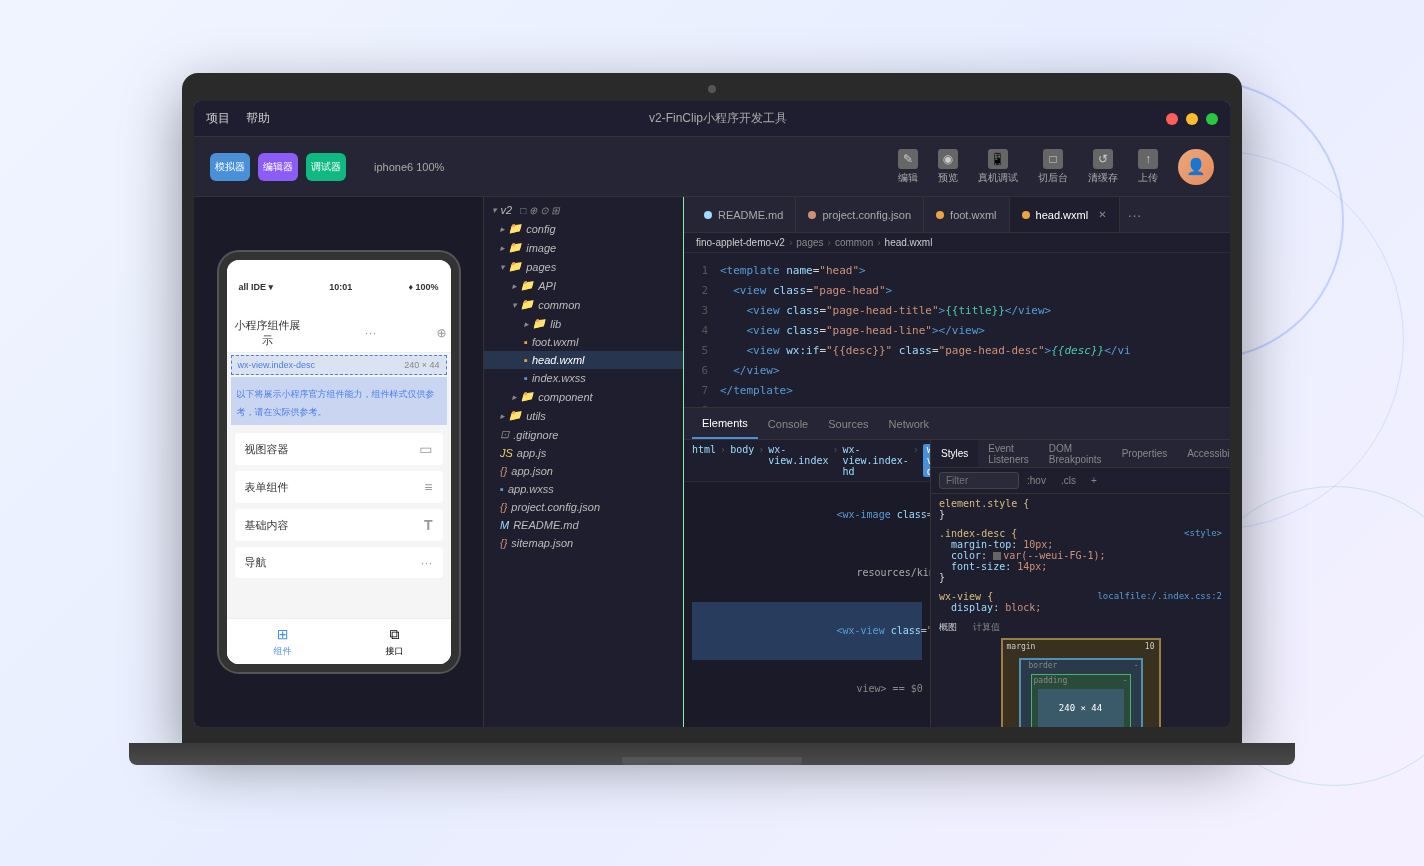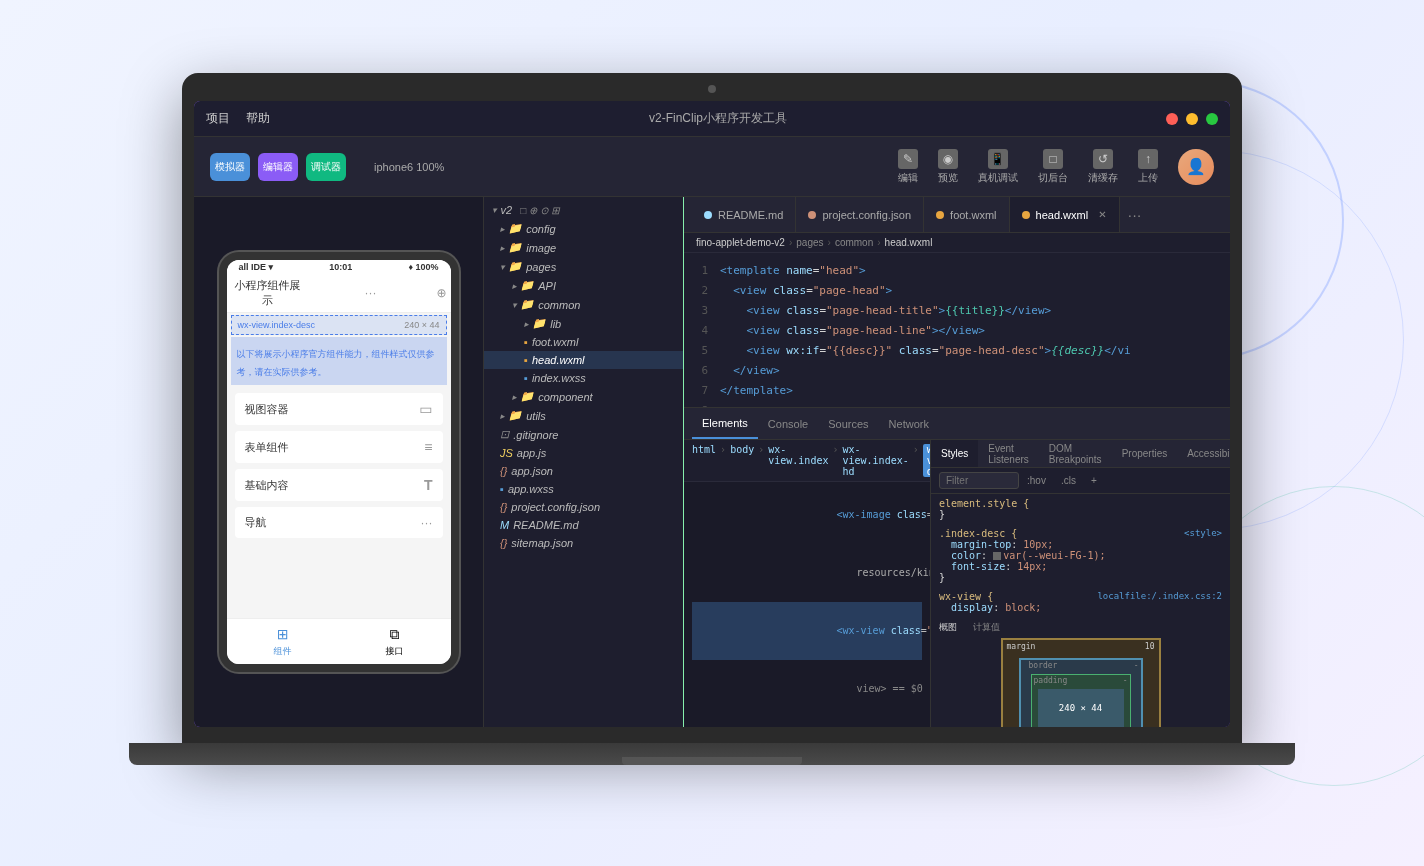--- a/index.html
+++ b/index.html
@@ -256,21 +256,21 @@
       border-radius: 20px;
       width: 240px;
       height: 420px;
       border: 8px solid #333;
       overflow: hidden;
       position: relative;
       box-shadow: 0 0 0 2px #555;
     }
     .phone-status-bar {
       background: white;
-      padding: 2px 12px;
+      padding: 22px 12px;
       display: flex;
       justify-content: space-between;
       align-items: center;
       font-size: 9px;
       color: #333;
       font-weight: 600;
     }
     .phone-title-bar {
       background: white;
       text-align: center;

